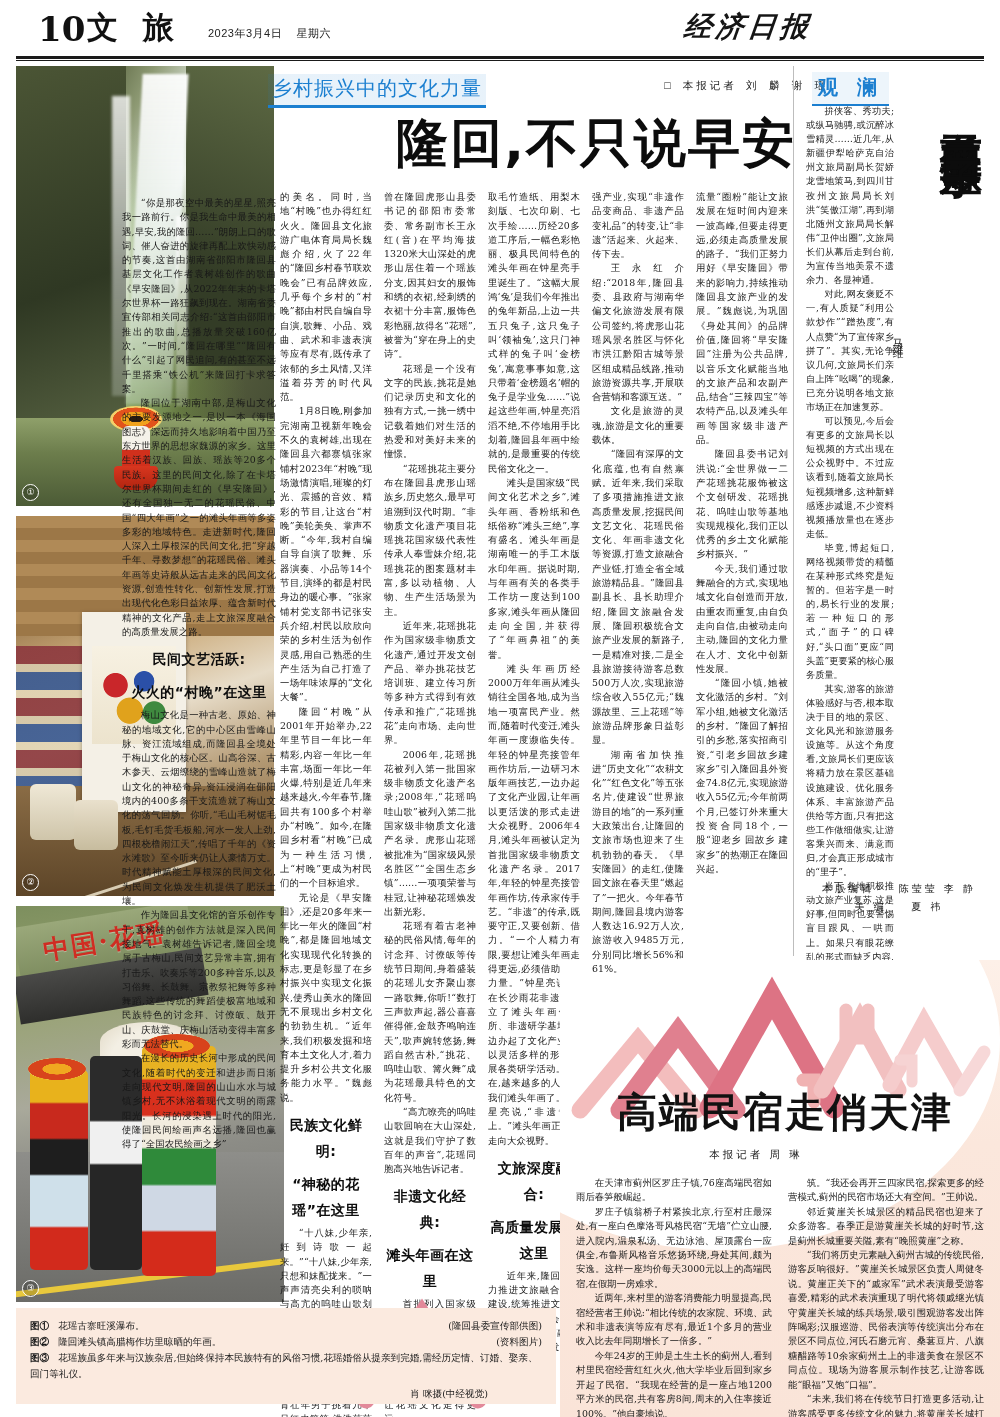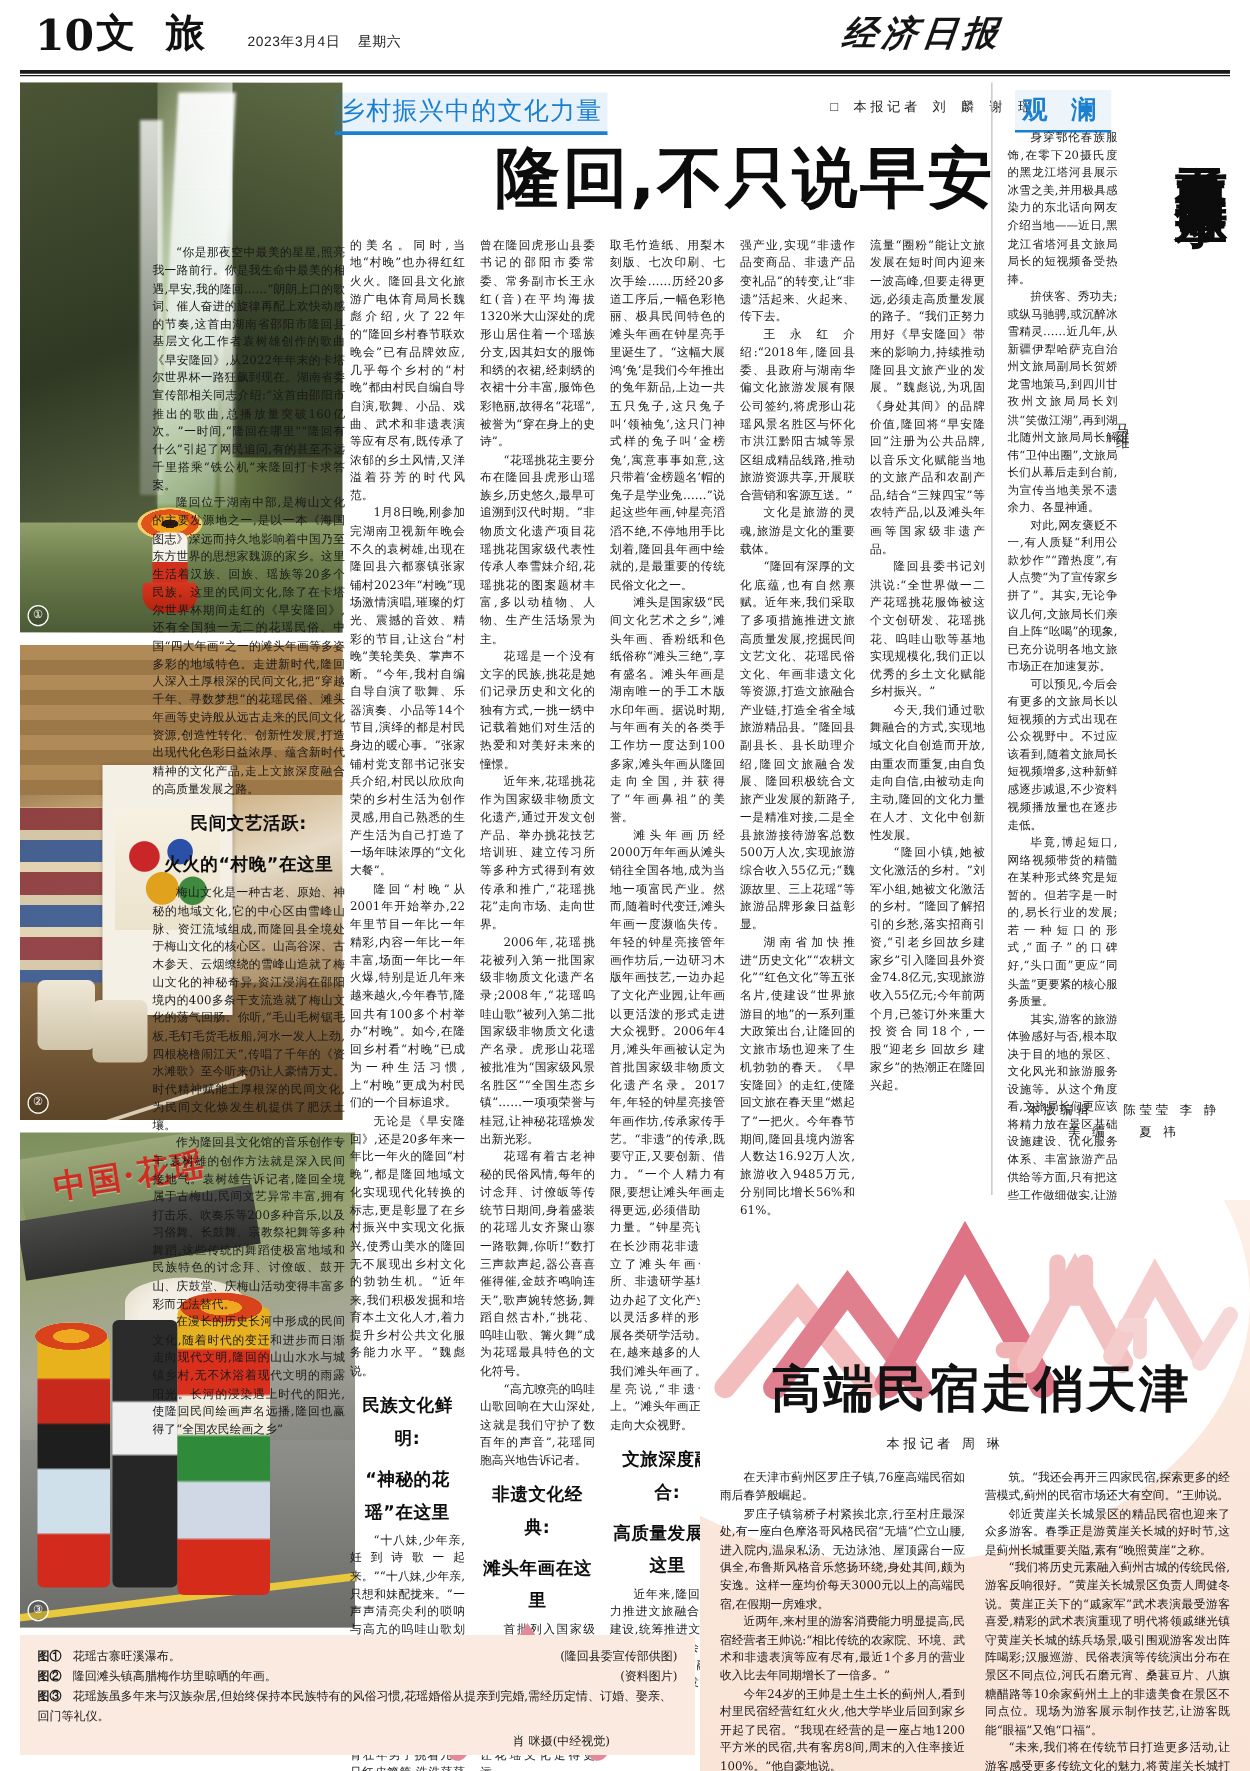--- a/index.html
+++ b/index.html
@@ -5,21 +5,21 @@
 <style>
   html,body{margin:0;padding:0;background:#ffffff;}
   body{
     font-family:"DejaVu Sans","Liberation Sans",sans-serif;
     width:1000px;height:1417px;position:relative;overflow:hidden;
     background:#ffffff;
   }
   .page{position:relative;width:1000px;height:1417px;background:#fff;overflow:hidden;}
 
   
-  .masthead{position:absolute;left:2px;top:0;width:820px;height:58px;}
+  .masthead{position:absolute;left:12px;top:0;width:820px;height:58px;}
   .pagenum{
     position:absolute;left:26px;top:12px;
     font-family:"DejaVu Serif","Liberation Serif",serif;
     font-weight:bold;font-size:34px;line-height:34px;color:#111;
   }
   .section-name{
     position:absolute;left:75px;top:10px;
     font-family:"DejaVu Serif","Liberation Serif",serif;
     font-weight:bold;font-size:31px;line-height:34px;color:#111;letter-spacing:7px;
   }
@@ -389,22 +389,22 @@
     <p>1月8日晚,刚参加完湖南卫视新年晚会不久的袁树雄,出现在隆回县六都寨镇张家铺村2023年“村晚”现场激情演唱,璀璨的灯光、震撼的音效、精彩的节目,让这台“村晚”美轮美奂、掌声不断。“今年,我村自编自导自演了歌舞、乐器演奏、小品等14个节目,演绎的都是村民身边的暖心事。”张家铺村党支部书记张安兵介绍,村民以欣欣向荣的乡村生活为创作灵感,用自己熟悉的生产生活为自己打造了一场年味浓厚的“文化大餐”。</p>
     <p>隆回“村晚”从2001年开始举办,22年里节目一年比一年精彩,内容一年比一年丰富,场面一年比一年火爆,特别是近几年来越来越火,今年春节,隆回共有100多个村举办“村晚”。如今,在隆回乡村看“村晚”已成为一种生活习惯,上“村晚”更成为村民们的一个目标追求。</p>
     <p>无论是《早安隆回》,还是20多年来一年比一年火的隆回“村晚”,都是隆回地域文化实现现代化转换的标志,更是彰显了在乡村振兴中实现文化振兴,使秀山美水的隆回无不展现出乡村文化的勃勃生机。“近年来,我们积极发掘和培育本土文化人才,着力提升乡村公共文化服务能力水平。”魏彪说。</p>
     <span class="subhead">民族文化鲜明:</span>
     <span class="subhead">“神秘的花瑶”在这里</span>
     <p>“十八妹,少年亲,妊到诗歌一起来。”“十八妹,少年亲,只想和妹配拢来。”一声声清亮尖利的唢呐与高亢的呜哇山歌划破了村庄的宁静,只见迎亲的媒公身着骚族马褂,头上扎着一盘黑白相间的方格头帕,一手提红冠大公鸡,一手握牛角酒壶,带领一众青壮年男子挑着几十只红皮箩筐,浩浩荡荡向花瑶山寨进发。这是隆回县虎形山一带的花瑶族娶亲,媒公要走一天的路,带着一路的乡俗和对新娘子“花瑶”族长、族亲们、文化、文化专干成的群众文化队伍,激发了群众热爱家乡、建设家乡的热情,农家文艺的创作提供了肥沃的土壤。</p>
   </div>
 
   <div id="col3" class="col" style="left: 384px; width: 92px;">
     <p class="noind">曾在隆回虎形山县委书记的邵阳市委常委、常务副市长王永红(音)在平均海拔1320米大山深处的虎形山居住着一个瑶族分支,因其妇女的服饰和绣的衣裙,经刺绣的衣裙十分丰富,服饰色彩艳丽,故得名“花瑶”,被誉为“穿在身上的史诗”。</p>
+    <p>花瑶是一个没有文字的民族,挑花是她们记录历史和文化的独有方式,一挑一绣中记载着她们对生活的热爱和对美好未来的憧憬。</p>
     <p>“花瑶挑花主要分布在隆回县虎形山瑶族乡,历史悠久,最早可追溯到汉代时期。”非物质文化遗产项目花瑶挑花国家级代表性传承人奉雪妹介绍,花瑶挑花的图案题材丰富,多以动植物、人物、生产生活场景为主。</p>
-    <p>花瑶是一个没有文字的民族,挑花是她们记录历史和文化的独有方式,一挑一绣中记载着她们对生活的热爱和对美好未来的憧憬。</p>
     <p>近年来,花瑶挑花作为国家级非物质文化遗产,通过开发文创产品、举办挑花技艺培训班、建立传习所等多种方式得到有效传承和推广,“花瑶挑花”走向市场、走向世界。</p>
     <p>2006年,花瑶挑花被列入第一批国家级非物质文化遗产名录;2008年,“花瑶呜哇山歌”被列入第二批国家级非物质文化遗产名录。虎形山花瑶被批准为“国家级风景名胜区”“全国生态乡镇”……一项项荣誉与桂冠,让神秘花瑶焕发出新光彩。</p>
     <p>花瑶有着古老神秘的民俗风情,每年的讨念拜、讨僚皈等传统节日期间,身着盛装的花瑶儿女齐聚山寨一路歌舞,你听!“数打三声款声起,器公喜喜催得催,金鼓齐鸣响连天”,歌声婉转悠扬,舞蹈自然古朴,“挑花、呜哇山歌、篝火舞”成为花瑶最具特色的文化符号。</p>
     <p>“高亢嘹亮的呜哇山歌回响在大山深处,这就是我们守护了数百年的声音”,花瑶同胞高兴地告诉记者。</p>
     <span class="subhead">非遗文化经典:</span>
     <span class="subhead">滩头年画在这里</span>
     <p>首批列入国家级非物质文化遗产的“花瑶挑花”被誉为“民族艺术瑰宝”,这几年,当地的花瑶挑花依托文化生态保护区,让传统技艺与现代设计融合,让花瑶文化走得更远。</p>
   </div>
 
   <div id="col4" class="col" style="left: 488px; width: 92px;">
@@ -414,21 +414,20 @@
     <span class="subhead">文旅深度融合:</span>
     <span class="subhead">高质量发展看这里</span>
     <p>近年来,隆回县大力推进文旅融合项目建设,统筹推进文化、旅游、体育、会展、市场等领域深度融合,全县文旅产业发展势头强劲。</p>
   </div>
 
   <div class="obs-rule-l"></div>
   <div class="obs-head">观 澜</div>
   <div class="obs-title">有了面子更要做好里子</div>
   <div class="obs-author">马维维</div>
   <div class="obs-body">
-    <p>身穿鄂伦春族服饰,在零下20摄氏度的黑龙江塔河县展示冰雪之美,并用极具感染力的东北话向网友介绍当地——近日,黑龙江省塔河县文旅局局长的短视频备受热捧。</p>
     <p>拚侠客、秀功夫;或纵马驰骋,或沉醉冰雪精灵……近几年,从新疆伊犁哈萨克自治州文旅局副局长贺娇龙雪地策马,到四川甘孜州文旅局局长刘洪“笑傲江湖”,再到湖北随州文旅局局长解伟“卫仲出圈”,文旅局长们从幕后走到台前,为宣传当地美景不遗余力、各显神通。</p>
     <p>对此,网友褒贬不一,有人质疑“利用公款炒作”“蹭热度”,有人点赞“为了宣传家乡拼了”。其实,无论争议几何,文旅局长们亲自上阵“吆喝”的现象,已充分说明各地文旅市场正在加速复苏。</p>
     <p>可以预见,今后会有更多的文旅局长以短视频的方式出现在公众视野中。不过应该看到,随着文旅局长短视频增多,这种新鲜感逐步减退,不少资料视频播放量也在逐步走低。</p>
     <p>毕竟,博起短口,网络视频带货的精髓在某种形式终究是短暂的。但若字是一时的,易长行业的发展;若一种短口的形式,“面子”的口碑好,“头口面”更应“同头盖”更要紧的核心服务质量。</p>
     <p>其实,游客的旅游体验感好与否,根本取决于目的地的景区、文化风光和旅游服务设施等。从这个角度看,文旅局长们更应该将精力放在景区基础设施建设、优化服务体系、丰富旅游产品供给等方面,只有把这些工作做细做实,让游客乘兴而来、满意而归,才会真正形成城市的“里子”。</p>
     <p>当下,各地积极推动文旅产业复苏,这是好事,但同时也要警惕盲目跟风、一哄而上。如果只有眼花缭乱的形式而缺乏内容,只有流量而没有服务,即便吸引来了游客,也留不住回头客。</p>
     <p>有业内人士认为,“不能因为短视频而忽略了旅游服务本身,更不能代替当地景区的实质提升。我们应该关注我们旅游服务质量的提升。”这是网红局长的经验之谈,相比在短视频中代言,局长们还有更多的事情需要去推动落实。</p>
   </div>
   <div class="obs-credits">
     <div>

